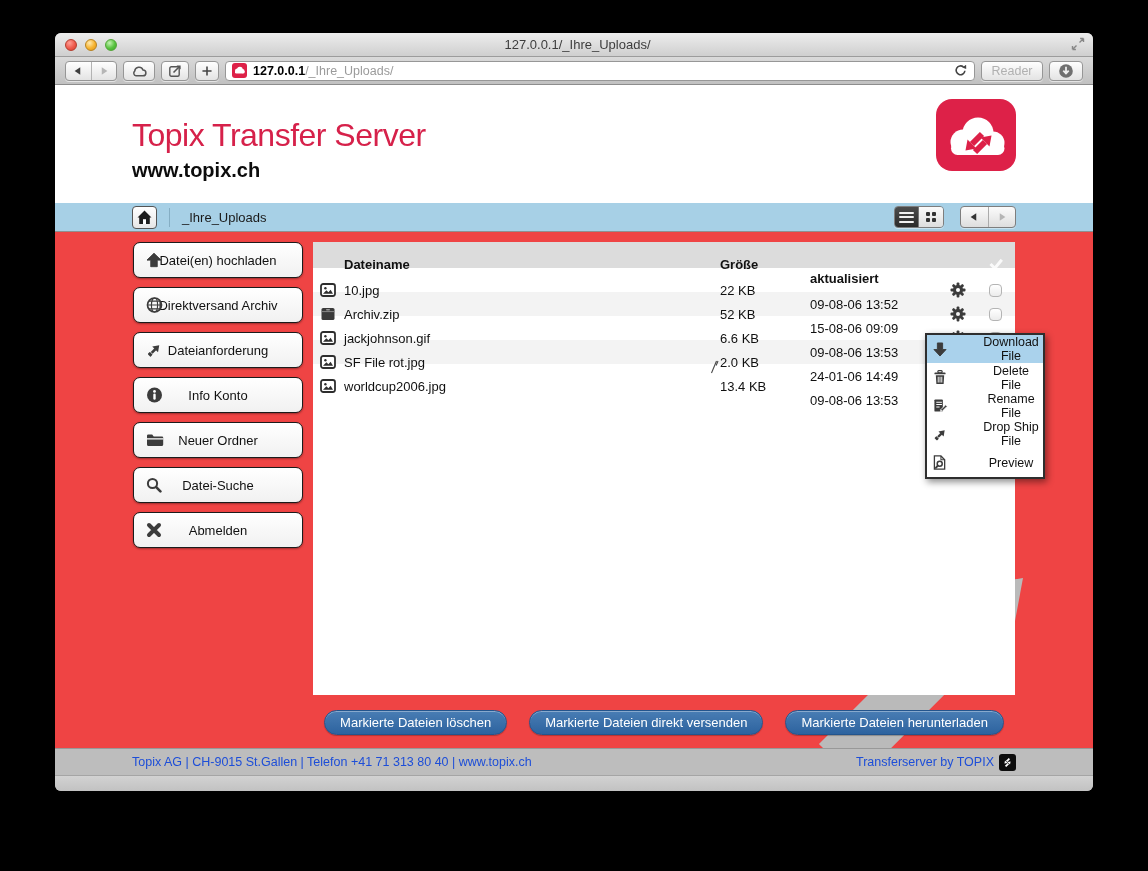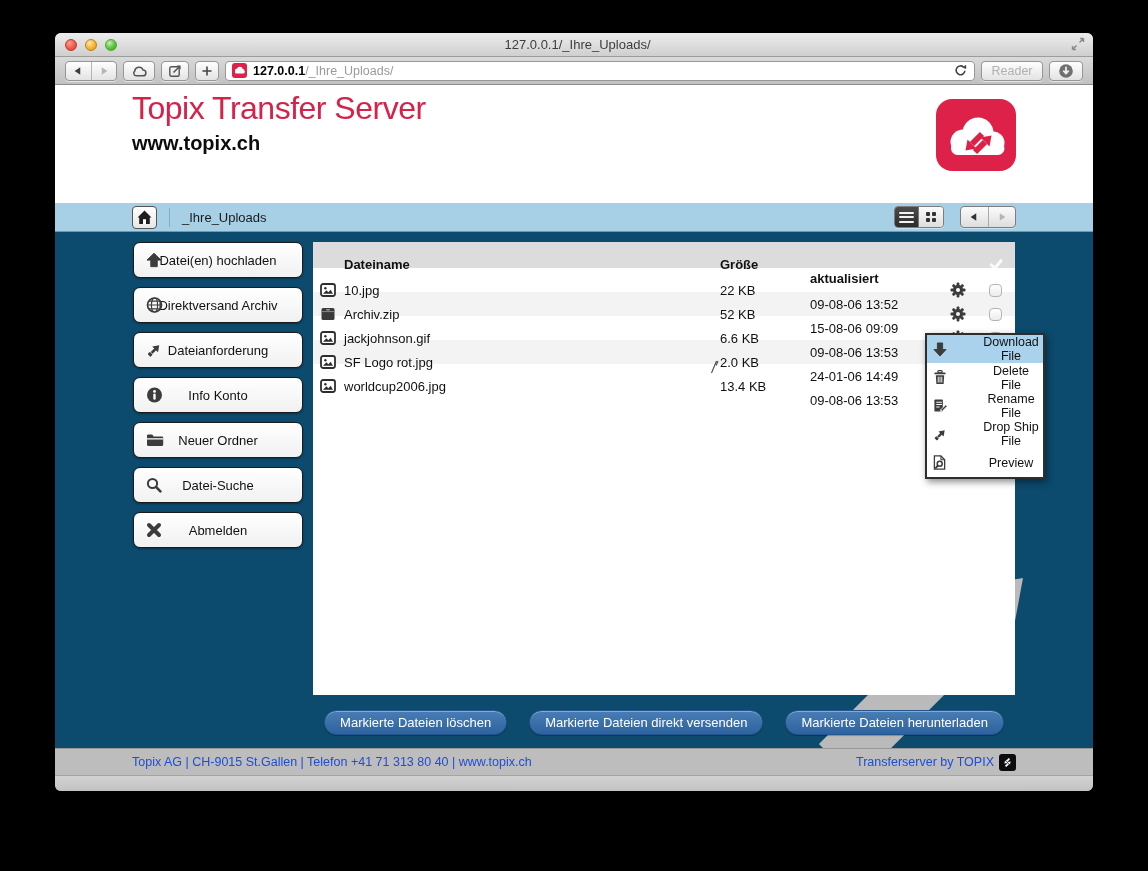--- a/index.html
+++ b/index.html
@@ -32,21 +32,21 @@
   .w32{width:32px} .w28{width:28px} .w24{width:24px} .w34{width:34px}
   .url-field { flex:1; height:20px; background:#fff; border:1px solid #979797; border-radius:4px;
                display:flex; align-items:center; padding:0 6px; gap:6px; min-width:0; }
   .url-host { font-size:12.5px; color:#000; font-weight:bold; white-space:nowrap; }
   .url-path { font-size:12.5px; color:#9b9b9b; white-space:nowrap; margin-left:-6px; }
   .refresh { margin-left:auto; flex:none; }
   .reader { width:62px; font-size:12.5px; color:#b0b0b0; }
 
   
   .site-header { position:relative; height:118px; background:#fff; padding-left:77px; }
-  .site-title { padding-top:5px; font-size:32px; color:#d6214a; letter-spacing:-.5px; }
+  .site-title { padding-top:32px; font-size:32px; color:#d6214a; letter-spacing:-.5px; }
   .site-subtitle { margin-top:5px; font-size:20px; font-weight:bold; color:#0c0c0c; }
   .site-logo { position:absolute; right:77px; top:14px; }
 
   
   .path-bar { height:29px; background:#a7d0e6; border-bottom:1px solid #8f8f8f;
               display:flex; align-items:center; padding:0 77px; }
   .home-btn { width:25px; height:23px; border:1px solid #555; border-radius:4px;
               background:linear-gradient(#fff,#e6e6e6); display:flex; align-items:center; justify-content:center; }
   .pb-divider { width:1px; height:19px; background:#85aec4; margin:0 12px; }
   .pb-path { font-size:13px; color:#1a1a1a; }
@@ -58,21 +58,21 @@
   .vt-list i { display:block; height:2px; border-radius:1px; background:#f2f2f2; }
   .vt-grid { width:25px; background:linear-gradient(#fbfbfb,#dedede); display:grid;
              grid-template-columns:4px 4px; grid-template-rows:4px 4px; gap:2px; align-content:center; justify-content:center; }
   .vt-grid b { background:#333; border-radius:1px; }
   .pager { width:56px; height:22px; border:1px solid #7e7e7e; border-radius:4px;
            background:linear-gradient(#fbfbfb,#dedede); display:flex; box-shadow:0 1px 0 rgba(255,255,255,.4); }
   .pg-half { flex:1; display:flex; align-items:center; justify-content:center; }
   .pg-half:first-child { border-right:1px solid #ababab; }
 
   
-  .main { position:relative; height:516px; background:#0c4a6e; overflow:hidden; }
+  .main { position:relative; height:516px; background:#ef4444; overflow:hidden; }
   .watermark { position:absolute; right:-40px; bottom:-50px; }
 
   .sidebar { position:absolute; left:78px; top:10px; width:170px; }
   .side-btn { position:relative; display:block; width:170px; height:36px; margin-bottom:9px;
               border:1.5px solid #1b1b1b; border-radius:7px; background:linear-gradient(#ffffff,#f1f1f1);
               box-shadow:0 1px 2px rgba(0,0,0,.35); cursor:default; }
   .sb-ic { position:absolute; left:12px; top:50%; transform:translateY(-50%); }
   .sb-label { display:block; width:100%; text-align:center; font-size:13px; color:#111;
               font-family:"Liberation Sans","DejaVu Sans",sans-serif; }
 
@@ -412,21 +412,21 @@
       </div>
 
       <div class="trow alt">
         <span class="c-icon">
           <svg width="16" height="14" viewBox="0 0 16 14">
             <rect x="1" y="1" width="14" height="12" rx="2.2" fill="#fff" stroke="#2e2e2e" stroke-width="1.8"></rect>
             <circle cx="5.4" cy="5.2" r="1.2" fill="#2e2e2e"></circle>
             <path d="M3 10.8 L6.4 7.2 L8.4 9.2 L10.6 6.8 L13 10.8 Z" fill="#2e2e2e"></path>
           </svg>
         </span>
-        <span class="c-name">SF Logo rot.jpg</span>
+        <span class="c-name">SF File rot.jpg</span>
         <span class="c-size">2.0 KB</span>
         <span class="c-upd">24-01-06 14:49</span>
         <span class="c-gear">
           <svg width="16" height="16" viewBox="0 0 16 16">
             <g fill="#3c3c3c">
                   <rect x="6.6" y="0.5" width="2.8" height="15" rx="1"></rect>
                   <rect x="6.6" y="0.5" width="2.8" height="15" rx="1" transform="rotate(45 8 8)"></rect>
                   <rect x="6.6" y="0.5" width="2.8" height="15" rx="1" transform="rotate(90 8 8)"></rect>
                   <rect x="6.6" y="0.5" width="2.8" height="15" rx="1" transform="rotate(135 8 8)"></rect>
                   <circle cx="8" cy="8" r="5"></circle>

